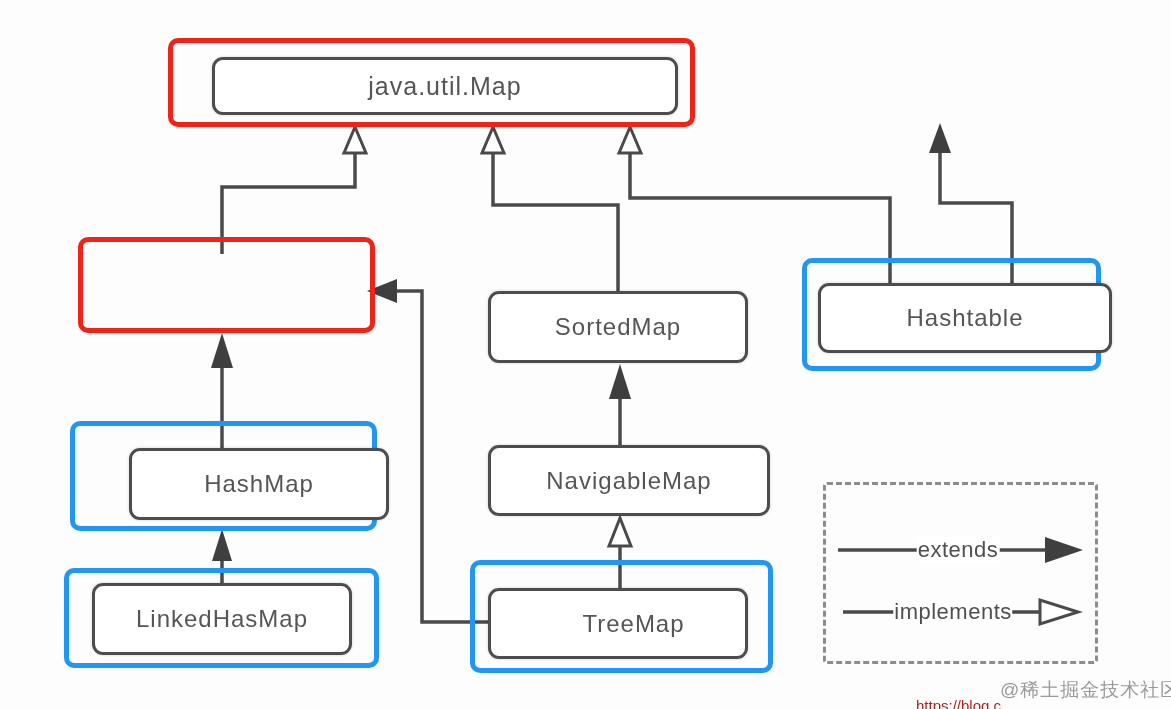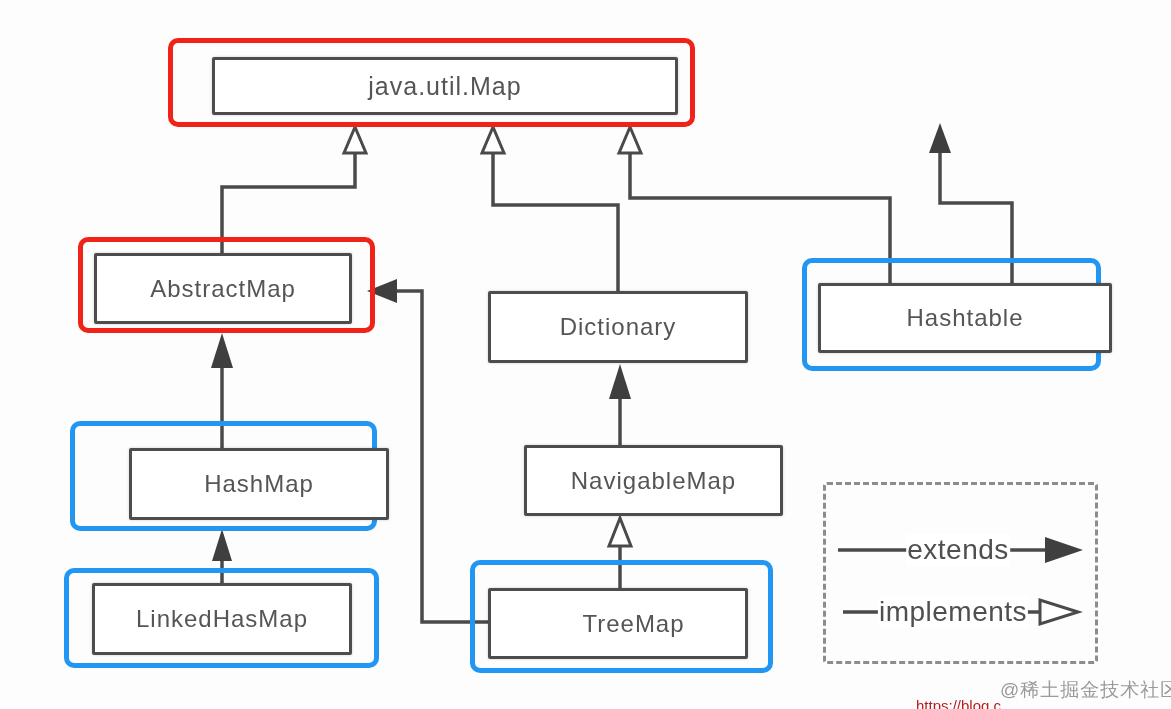--- a/index.html
+++ b/index.html
@@ -8,50 +8,50 @@
     background:#fdfdfd;
     font-family:"Liberation Sans", sans-serif;
   }
   #stage{position:absolute;inset:0;}
   svg.wires{position:absolute;left:0;top:0;z-index:1;}
   .hl{position:absolute;z-index:2;box-sizing:border-box;border-radius:10px;background:transparent;}
   .hl.red{border:5px solid #f02318;}
   .hl.blue{border:5px solid #2196f3;}
   .node{
     position:absolute;z-index:3;box-sizing:border-box;
-    border:3px solid #4d4d4d;border-radius:2px;background:#fff;
+    border:3px solid #4d4d4d;border-radius:11px;background:#fff;
     display:flex;align-items:center;justify-content:center;
     color:#555;font-size:24px;letter-spacing:1px;
     box-shadow:0 0 3px rgba(0,0,0,0.18);
   }
   
   #hl-map{left:168px;top:38px;width:527px;height:89px;}
   #box-map{left:212px;top:57px;width:466px;height:58px;font-size:25px;}
   #box-dictionary{left:808px;top:53px;width:262px;height:68px;}
   #hl-abstractmap{left:78px;top:237px;width:297px;height:96px;}
   #box-abstractmap{left:94px;top:253px;width:258px;height:71px;}
   #box-sortedmap{left:488px;top:291px;width:260px;height:72px;}
   #hl-hashtable{left:802px;top:258px;width:299px;height:113px;}
   #box-hashtable{left:818px;top:283px;width:294px;height:70px;}
   #hl-hashmap{left:70px;top:421px;width:307px;height:110px;}
   #box-hashmap{left:92px;top:448px;width:260px;height:72px;margin-left:37px;}
-  #box-navigablemap{left:488px;top:445px;width:259px;height:71px;margin-left:36px;}
+  #box-navigablemap{left:488px;top:445px;width:282px;height:71px;}
   #hl-linkedhasmap{left:64px;top:568px;width:315px;height:100px;}
   #box-linkedhasmap{left:92px;top:583px;width:260px;height:72px;}
   #hl-treemap{left:470px;top:560px;width:303px;height:113px;}
   #box-treemap{left:488px;top:588px;width:260px;height:71px;padding-left:31px;}
   
   #legend{
     position:absolute;z-index:2;box-sizing:border-box;
     left:823px;top:482px;width:275px;height:182px;
     border:3px dashed #8c8c8c;border-radius:4px;background:transparent;
   }
   .legend-label{
     position:absolute;z-index:4;transform:translate(-50%,-50%);
-    background:#fff;padding:0 1px;color:#4f4f4f;font-size:28px;letter-spacing:0.5px;
+    background:#fff;padding:0 1px;color:#4f4f4f;font-size:22px;letter-spacing:0.5px;
   }
   #legend-extends-label{left:958px;top:550px;}
   #legend-implements-label{left:953px;top:612px;}
   
   .wm{position:absolute;z-index:5;white-space:nowrap;}
   #wm-url{left:916px;top:682px;color:#b91c1c;font-size:15px;font-family:"Liberation Sans",sans-serif;margin-top:15px;}
   #wm-cn{left:1000px;top:677px;color:#9a9a9a;font-size:19px;font-family:sans-serif;letter-spacing:1px;}
 </style>
 </head>
 <body>
@@ -104,25 +104,22 @@
   <div class="hl red" id="hl-map"></div>
   <div class="hl red" id="hl-abstractmap"></div>
   <div class="hl blue" id="hl-hashtable"></div>
   <div class="hl blue" id="hl-hashmap"></div>
   <div class="hl blue" id="hl-linkedhasmap"></div>
   <div class="hl blue" id="hl-treemap"></div>
 
   <div class="node" id="box-map">
     <span>java.util.Map</span>
   </div>
-  <div class="node" id="box-abstractmap">
-    <span>AbstractMap</span>
-  </div>
   <div class="node" id="box-sortedmap">
-    <span>Dictionary</span>
+    <span>SortedMap</span>
   </div>
   <div class="node" id="box-hashtable">
     <span>Hashtable</span>
   </div>
   <div class="node" id="box-hashmap">
     <span>HashMap</span>
   </div>
   <div class="node" id="box-navigablemap">
     <span>NavigableMap</span>
   </div>

